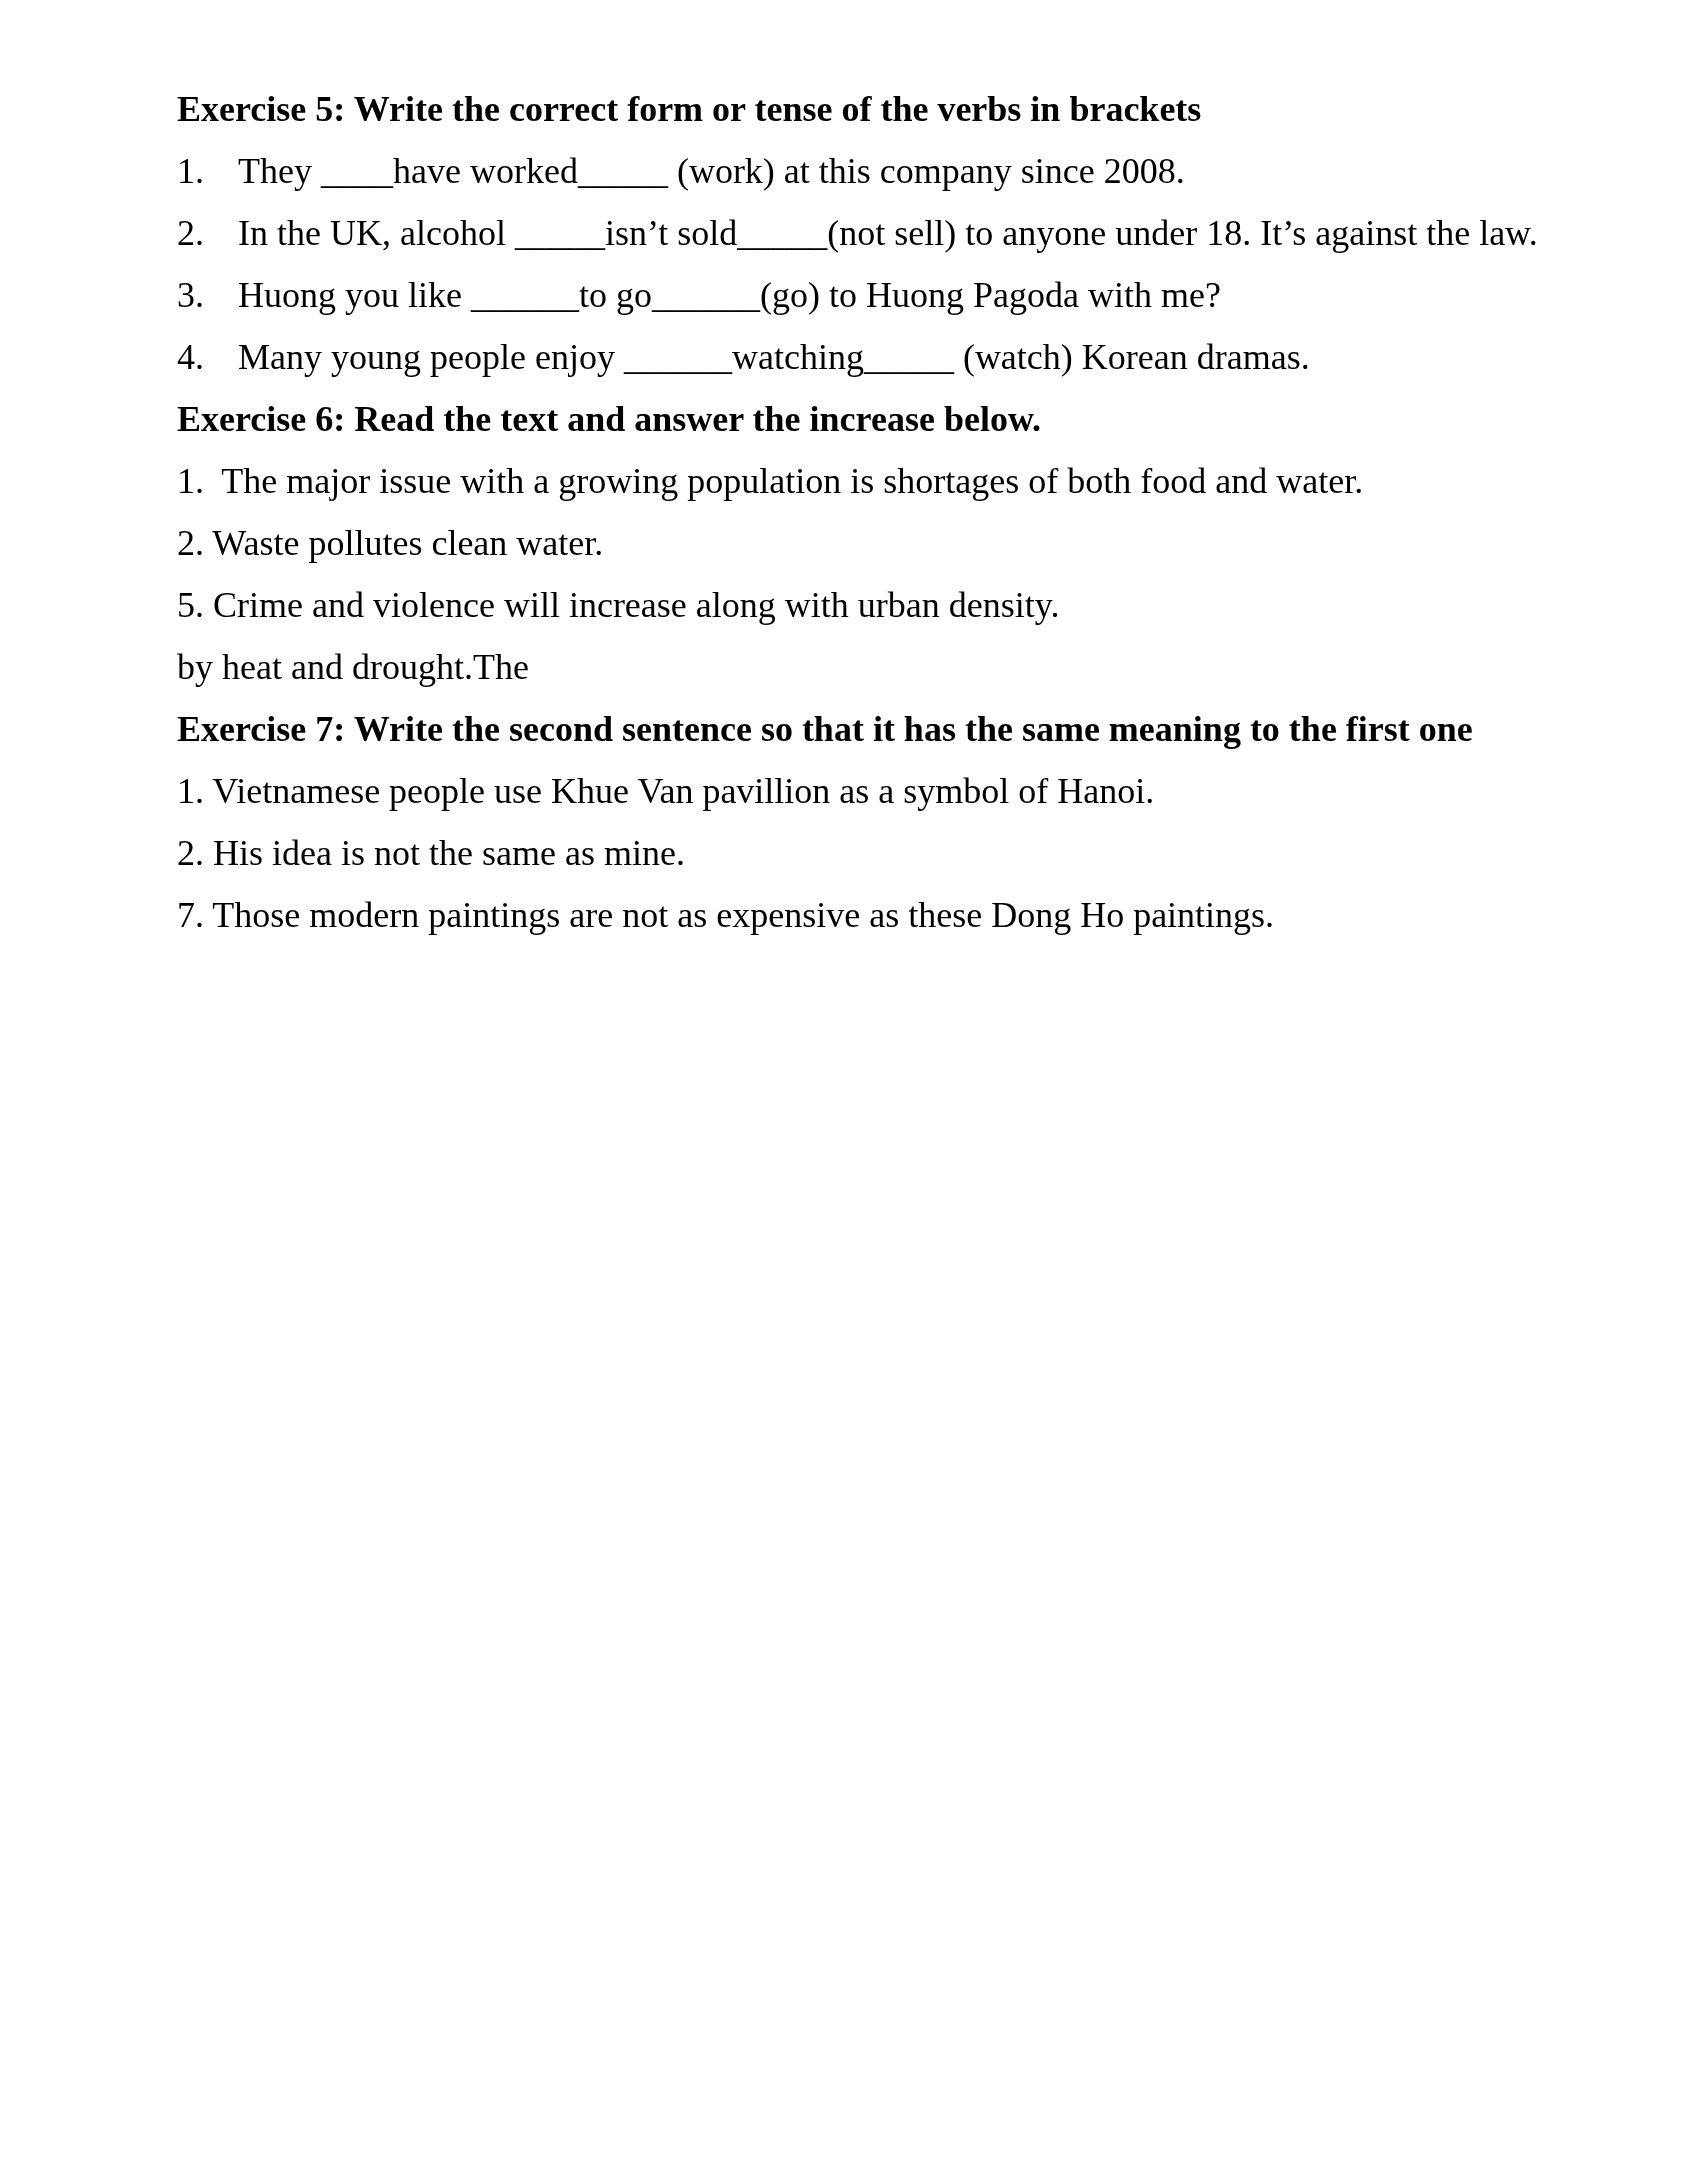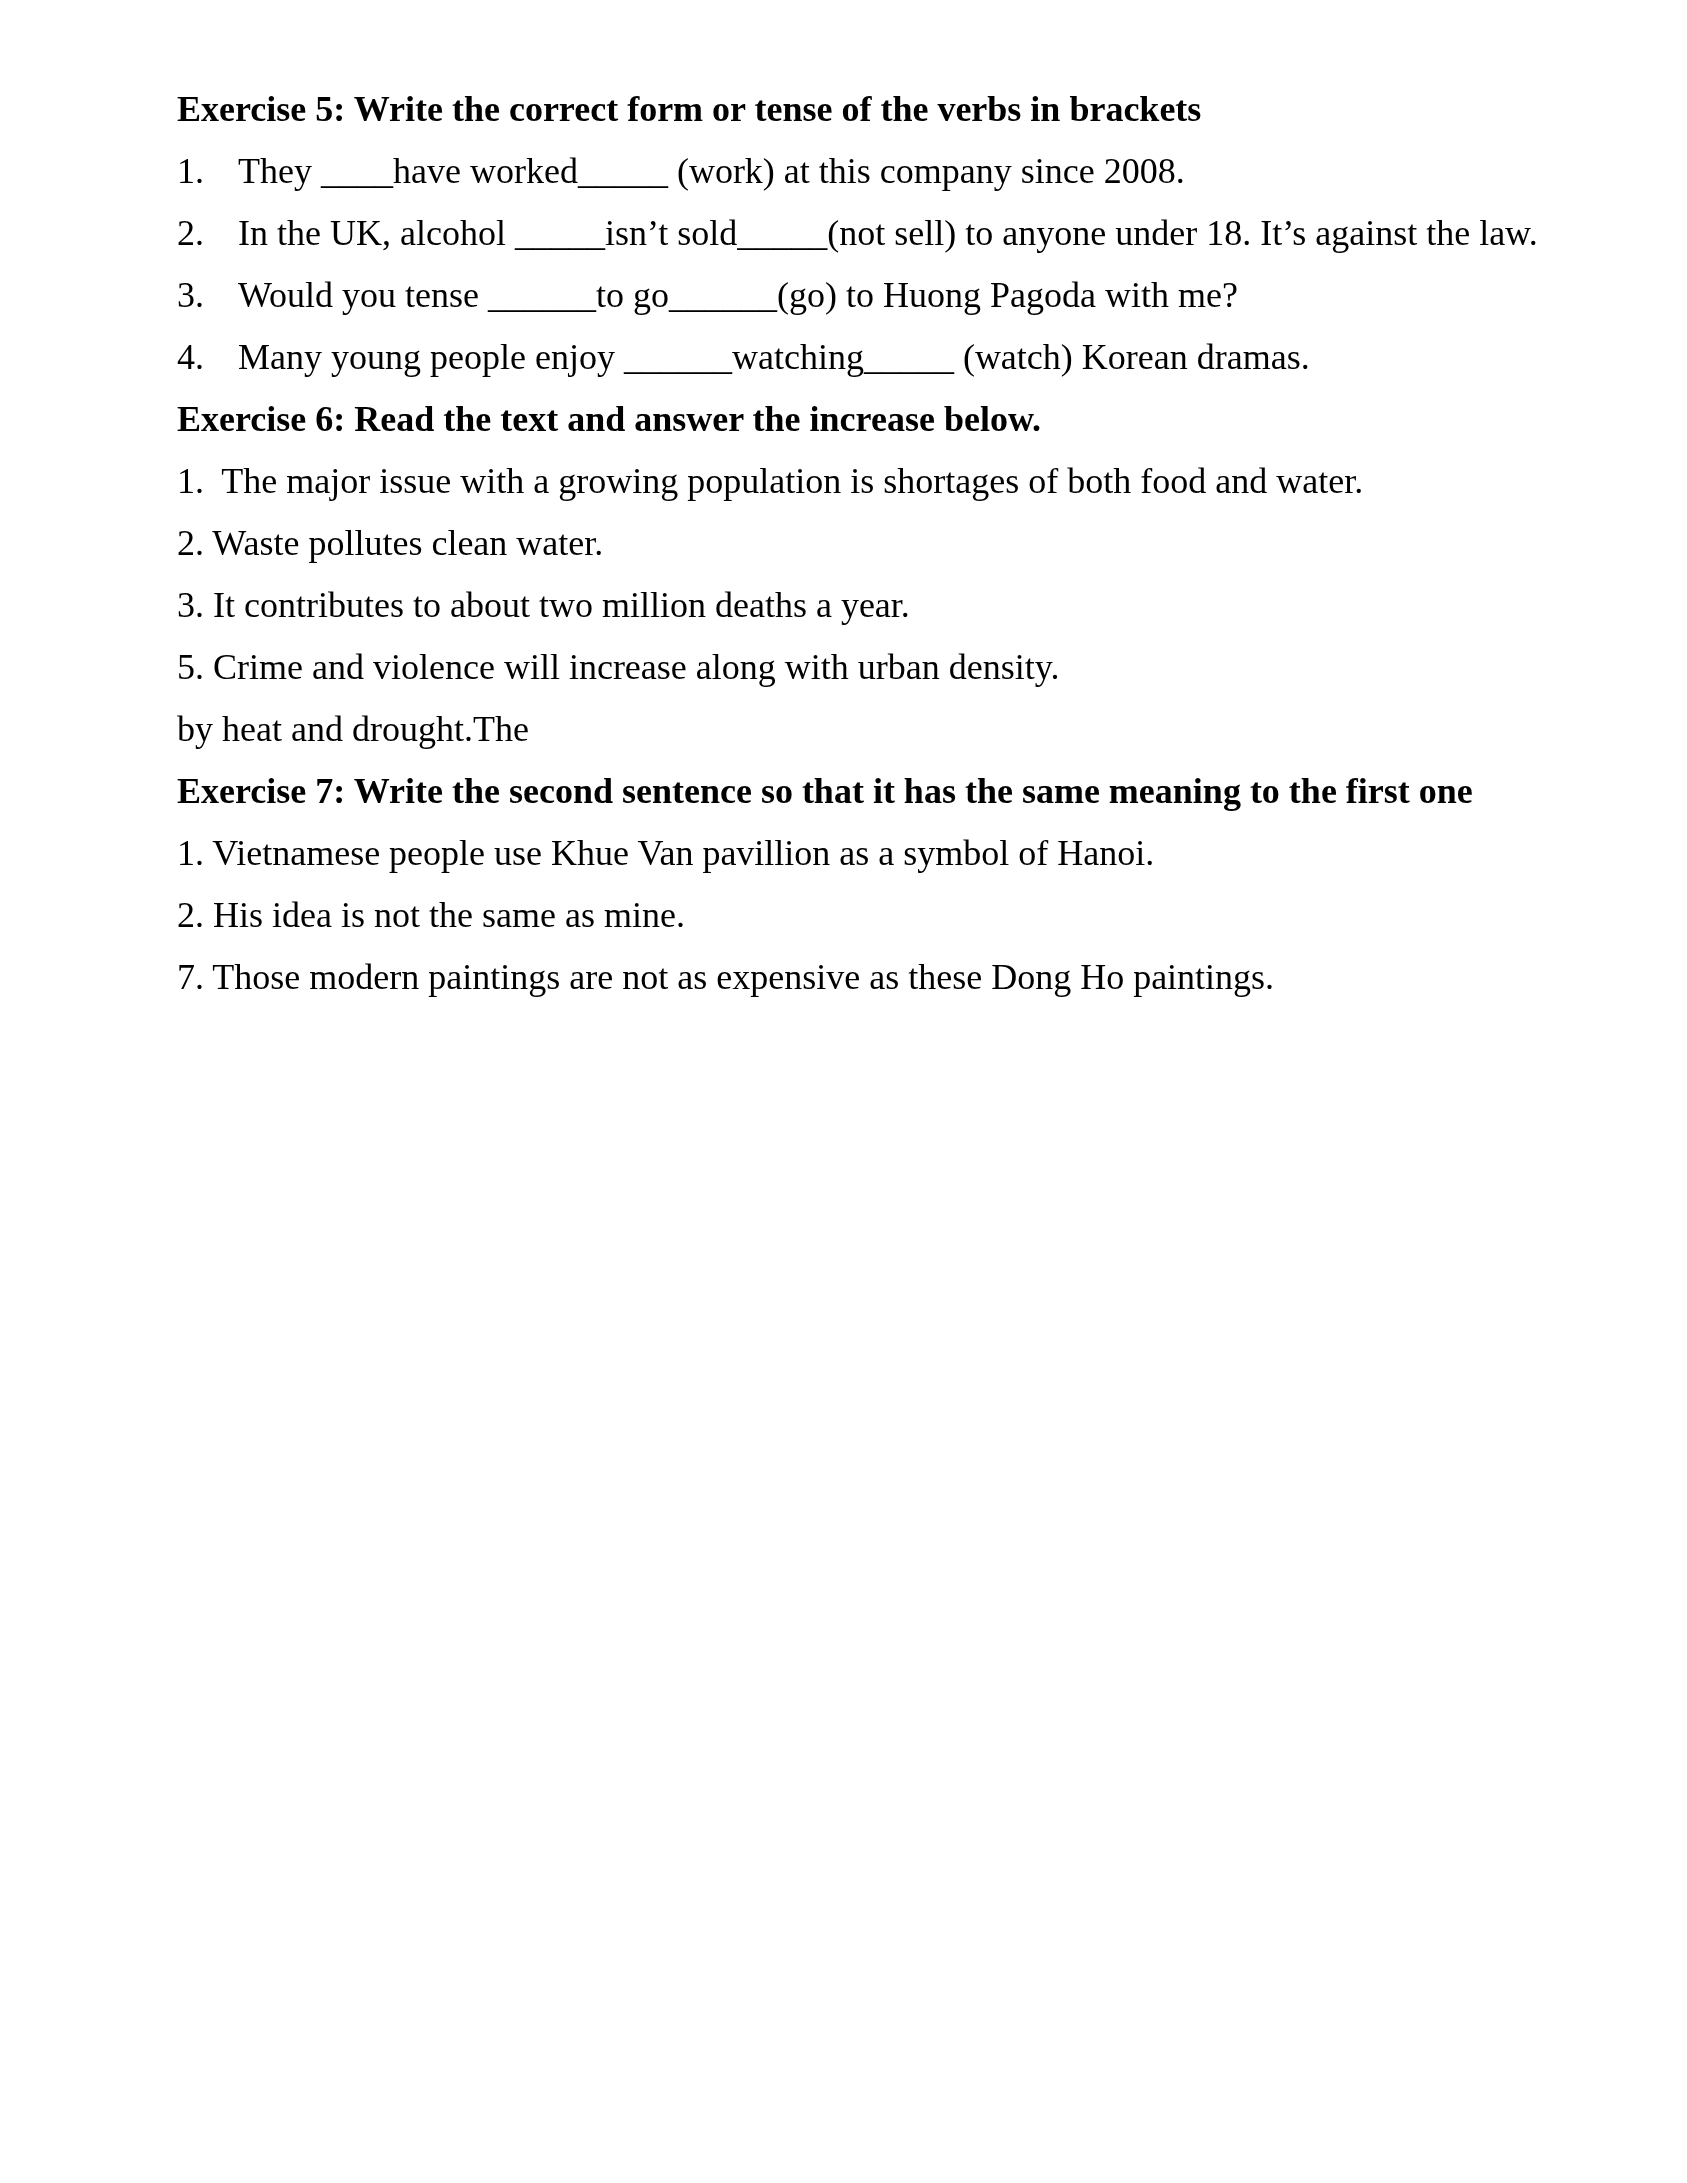--- a/index.html
+++ b/index.html
@@ -58,35 +58,34 @@
     <span class="itext">They ____have worked_____ (work) at this company since 2008.</span>
   </div>
 
   <div class="numbered-item">
     <span class="num">2.</span>
     <span class="itext">In the UK, alcohol _____isn’t sold_____(not sell) to anyone under 18. It’s against the law.</span>
   </div>
 
   <div class="numbered-item">
     <span class="num">3.</span>
-    <span class="itext">Would you tense ______to go______(go) to Huong Pagoda with me?</span>
+    <span class="itext">Huong you like ______to go______(go) to Huong Pagoda with me?</span>
   </div>
 
   <div class="numbered-item">
     <span class="num">4.</span>
     <span class="itext">Many young people enjoy ______watching_____ (watch) Korean dramas.</span>
   </div>
 
   <p class="heading">Exercise 6: Read the text and answer the increase below.</p>
 
   <p class="para">1.  The major issue with a growing population is shortages of both food and water.</p>
 
   <p class="para">2. Waste pollutes clean water.</p>
 
-  <p class="para">3. It contributes to about two million deaths a year.</p>
 
   <p class="para">5. Crime and violence will increase along with urban density.</p>
 
   <div>
     <p class="para">by heat and drought.The</p>
   </div>
 
   <p class="heading">Exercise 7: Write the second sentence so that it has the same meaning to the first one</p>
 
   <p class="para">1. Vietnamese people use Khue Van pavillion as a symbol of Hanoi.</p>

